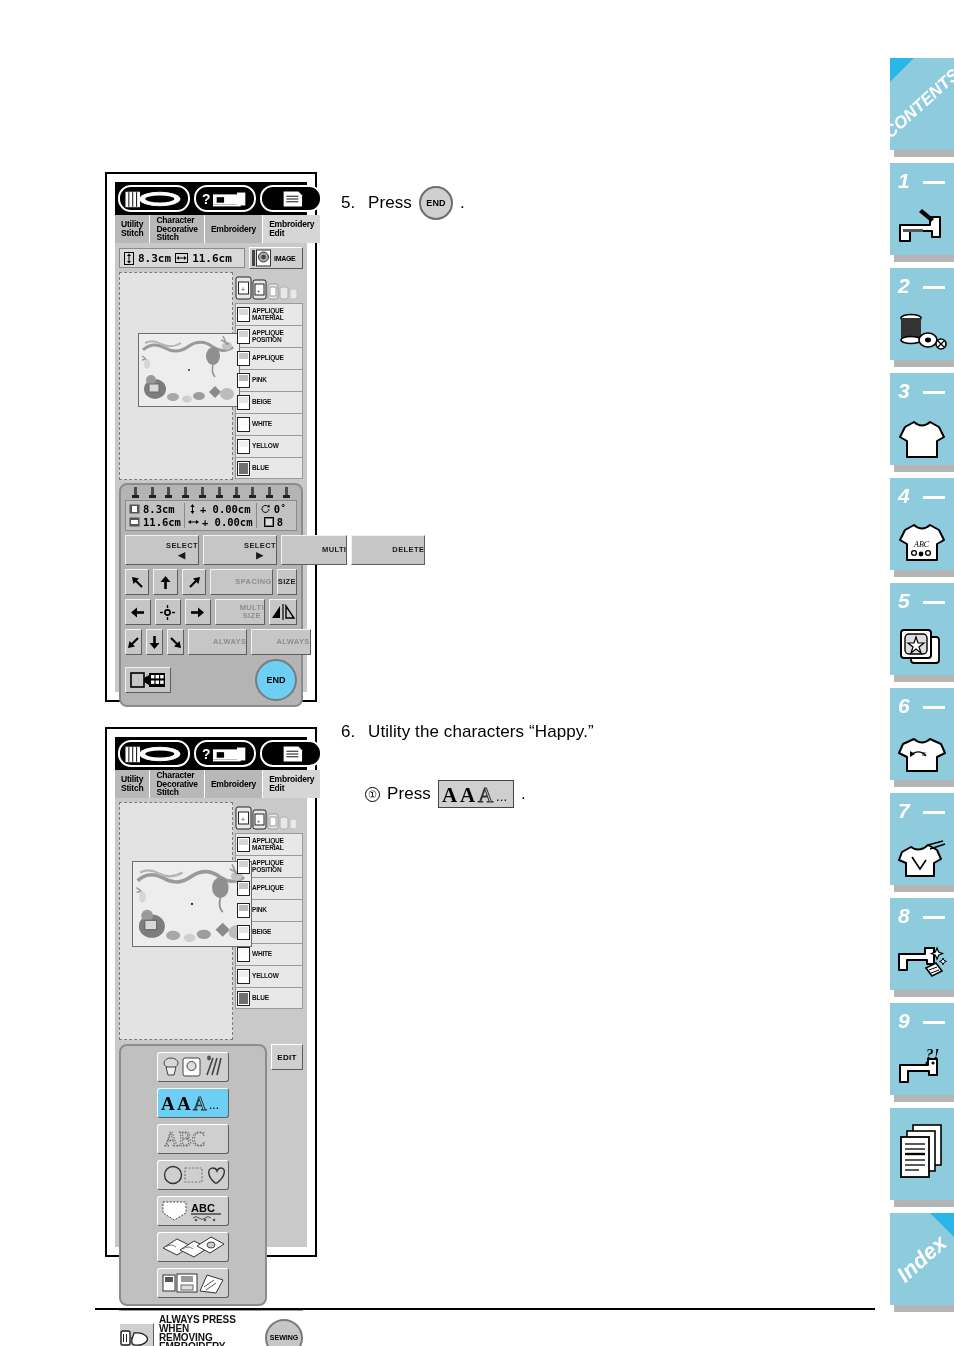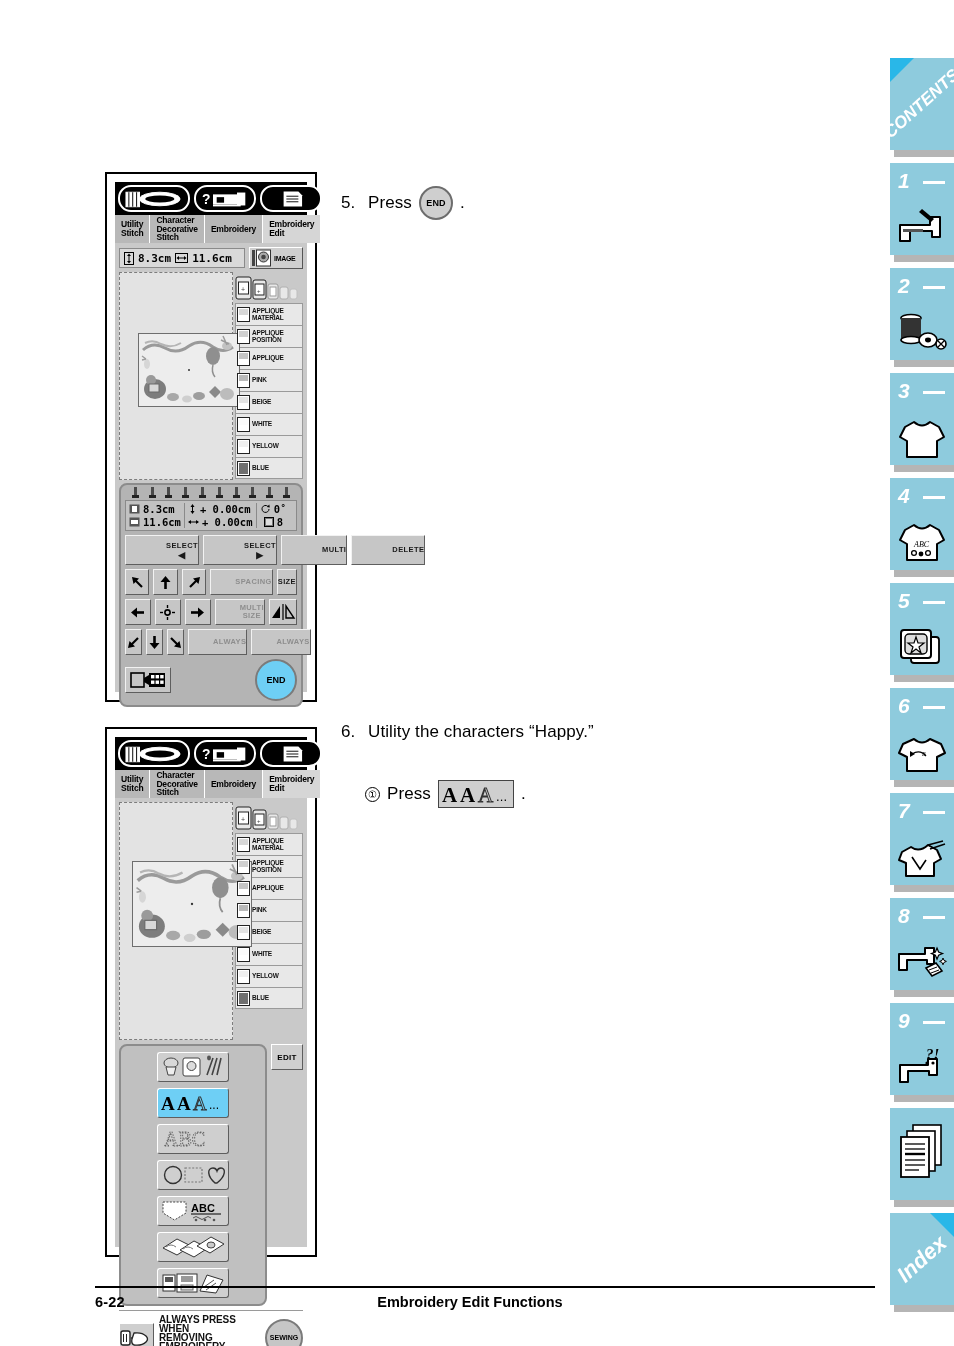--- a/index.html
+++ b/index.html
@@ -1016,19 +1016,15 @@
 
     <div class="stab" style="top:1213px;">
       <div class="corner-tr"></div>
       <div class="rotlabel" style="font-size:22px;">Index</div>
       <div class="shadow"></div>
     </div>
   </div>
 
   <div class="footer">
     <div class="rule"></div>
-    <div class="row">
-      <span class="pno">6-22</span>
-      <span class="ftitle">Embroidery Edit Functions</span>
-    </div>
   </div>
 
 </div>
 
 </body></html>

